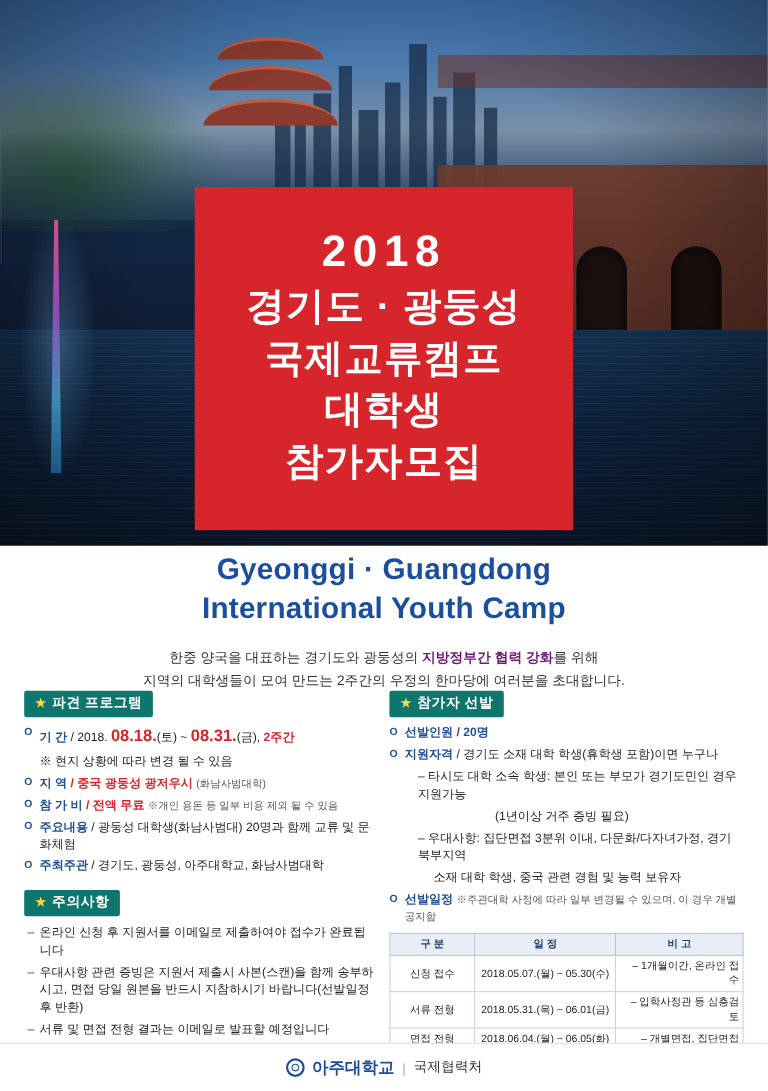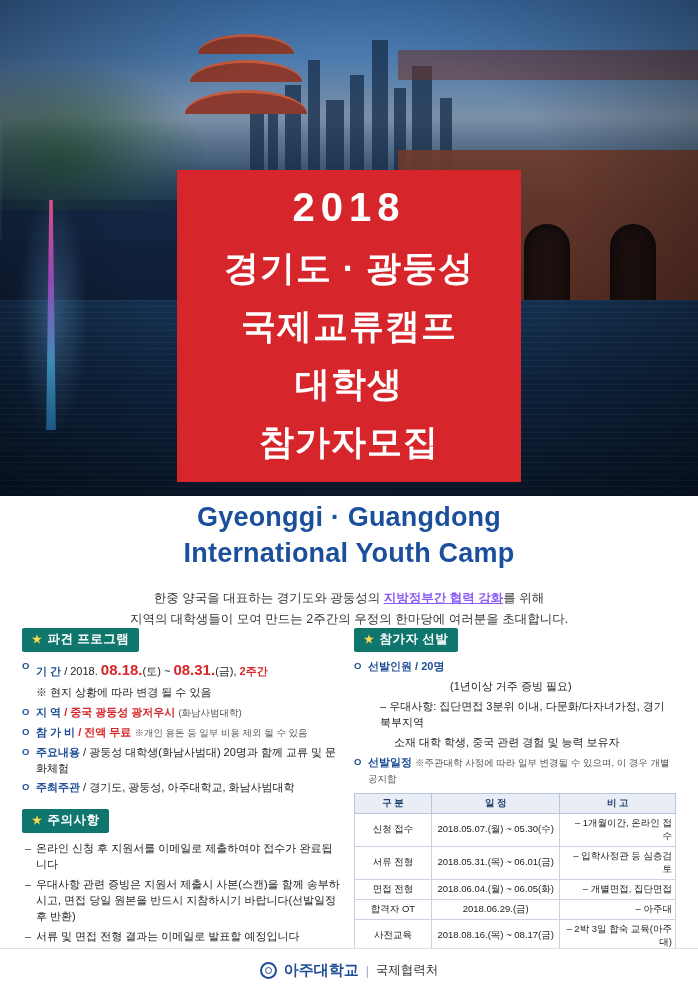--- a/index.html
+++ b/index.html
@@ -83,42 +83,42 @@
   .hero-vignette{
     position:absolute; inset:0;
     background: radial-gradient(ellipse at 50% 45%, rgba(0,0,0,0) 45%, rgba(0,0,0,.45) 100%);
   }
 
   
   .title-box{
     position:absolute; left:177px; top:170px; width:344px; height:312px;
     background:#d7262b;
     display:flex; flex-direction:column; align-items:center; justify-content:center;
-    gap:13px;
+    gap:2px;
   }
   .title-box .t-year{
     color:#ffffff; font-size:40px; font-weight:bold; letter-spacing:6px;
     line-height:1.0; margin-bottom:6px;
   }
   .title-box .t-line{
     color:#ffffff; font-size:35px; font-weight:bold; letter-spacing:1px;
     line-height:1.28; white-space:nowrap;
   }
 
   
   .eng-title{
     position:absolute; left:0; top:500px; width:698px; text-align:center;
     color:#1b4f9c; font-weight:bold; font-size:27px; line-height:1.32;
     letter-spacing:.2px;
   }
   .sub-desc{
     position:absolute; left:0; top:588px; width:698px; text-align:center;
     color:#333333; font-size:12.5px; line-height:1.65;
   }
-  .sub-desc .hl{ color:#8b5cf6; font-weight:bold;text-decoration:underline; }
+  .sub-desc .hl{ color:#701a75; font-weight:bold; }
 
   
   .cols{
     position:absolute; left:22px; top:628px; width:654px; height:310px;
     display:flex; gap:14px;
   }
   .col-left{ width:318px; }
   .col-right{ width:322px; }
 
   .sec-head{
@@ -298,20 +298,25 @@
 
     <div class="sec-head">
       <span class="star">★</span><span>참가자 선발</span>
     </div>
 
     <ul class="items">
       <li class="bul-o">
         <span class="lbl">선발인원</span>
         <span class="blue-b">/ 20명</span>
       </li>
+      <li class="bul-o">
+        <span class="lbl">지원자격</span>
+        <span>/ 경기도 소재 대학 학생(휴학생 포함)이면 누구나</span>
+      </li>
+      <li class="bul-none" style="padding-left:26px;">– 타시도 대학 소속 학생: 본인 또는 부모가 경기도민인 경우 지원가능</li>
       <li class="bul-none" style="padding-left:96px;">(1년이상 거주 증빙 필요)</li>
       <li class="bul-none" style="padding-left:26px;">– 우대사항: 집단면접 3분위 이내, 다문화/다자녀가정, 경기 북부지역</li>
       <li class="bul-none" style="padding-left:40px;">소재 대학 학생, 중국 관련 경험 및 능력 보유자</li>
 
       <li class="bul-o">
         <span class="lbl">선발일정</span>
         <span class="tiny">※주관대학 사정에 따라 일부 변경될 수 있으며, 이 경우 개별 공지함</span>
       </li>
     </ul>
 

